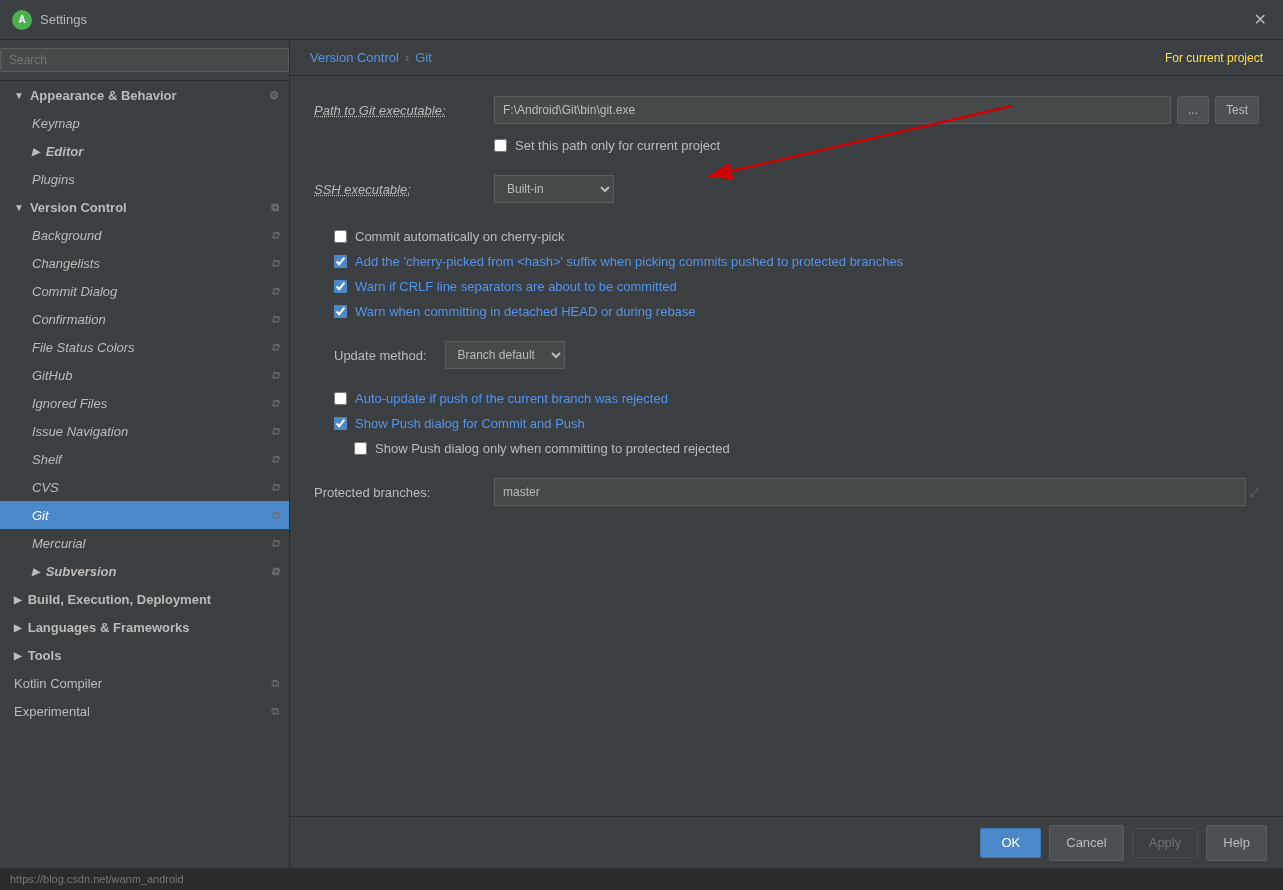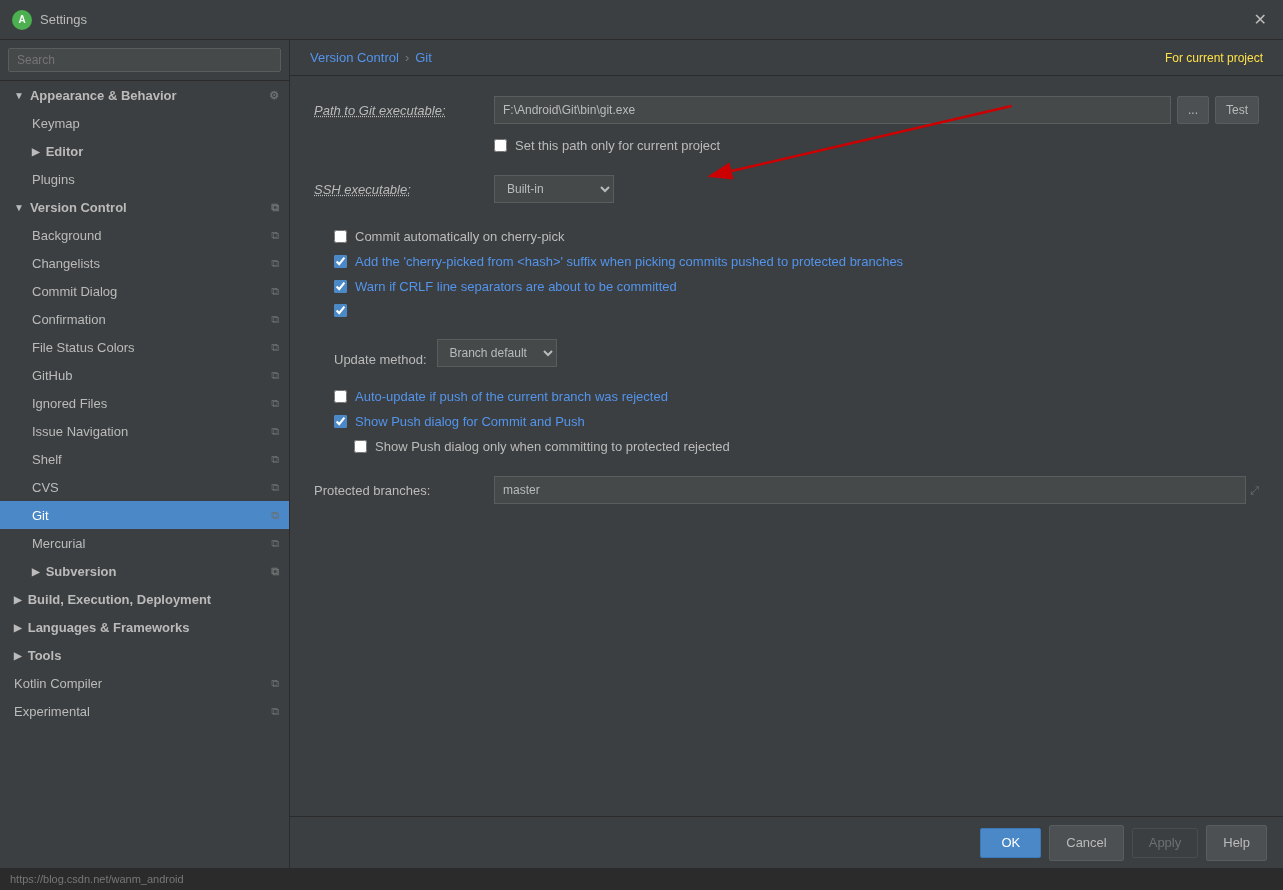--- a/index.html
+++ b/index.html
@@ -57,21 +57,21 @@
       width: 290px;
       background: #3c3f41;
       border-right: 1px solid #2b2b2b;
       display: flex;
       flex-direction: column;
       overflow-y: auto;
       flex-shrink: 0;
     }
 
     .search-box {
-      padding: 8px 8px;
+      padding: 8px 0;
       border-bottom: 1px solid #2b2b2b;
     }
 
     .search-box input {
       width: 100%;
       background: #45494a;
       border: 1px solid #5a5d5e;
       color: #bbbbbb;
       padding: 4px 8px;
       font-size: 12px;
@@ -106,20 +106,21 @@
       font-size: 11px;
     }
 
     .sidebar-item-parent {
       font-weight: bold;
       color: #bbbbbb;
     }
 
     .sidebar-child {
       padding-left: 32px;
+      font-style: italic;
     }
 
     
     .main-content {
       flex: 1;
       background: #3c3f41;
       display: flex;
       flex-direction: column;
       overflow: hidden;
     }
@@ -313,24 +314,24 @@
     }
 
     .blue-checkbox {
       accent-color: #4a88c7;
     }
 
     .colored-text-blue { color: #5394ec; }
 
     .update-method-row {
       display: flex;
-      align-items: flex-end;
+      align-items: center;
       margin-bottom: 10px;
       padding-left: 20px;
-      gap: 0;
+      gap: 8px;
     }
 
     .update-label {
       color: #bbbbbb;
       font-size: 13px;
       margin-right: 10px;
     }
   </style>
 </head>
 <body>
@@ -501,20 +502,21 @@
           <label for="add-suffix" class="colored-text-blue">Add the 'cherry-picked from &lt;hash&gt;' suffix when picking commits pushed to protected branches</label>
         </div>
 
         <div class="checkbox-row no-indent">
           <input type="checkbox" id="warn-crlf" checked="" class="blue-checkbox" style="">
           <label for="warn-crlf" class="colored-text-blue">Warn if CRLF line separators are about to be committed</label>
         </div>
 
         <div class="checkbox-row no-indent">
           <input type="checkbox" id="warn-detached" checked="" class="blue-checkbox" style="">
+          <label for="warn-detached" class="colored-text-blue">Warn when committing in detached HEAD or during rebase</label>
         </div>
 
         <div class="section-gap"></div>
 
         <div class="update-method-row">
           <span class="update-label">Update method:</span>
           <select class="ssh-select">
             <option>Branch default</option>
             <option>Merge</option>
             <option>Rebase</option>

